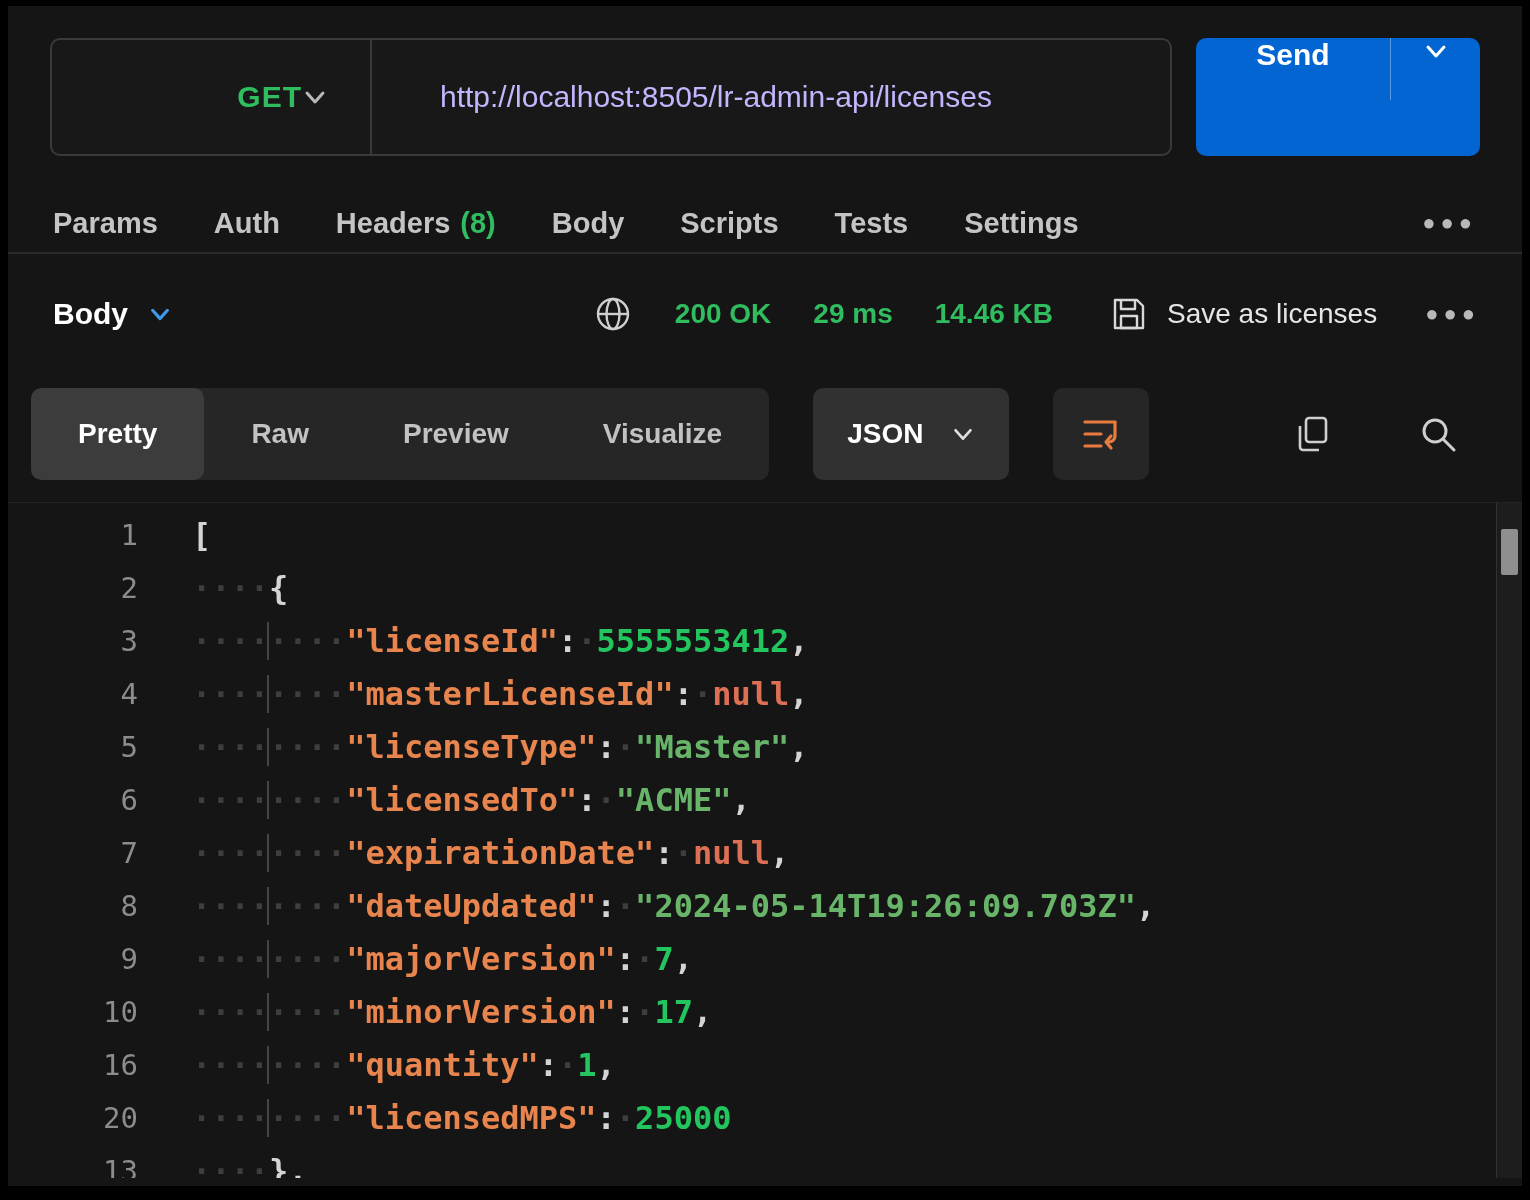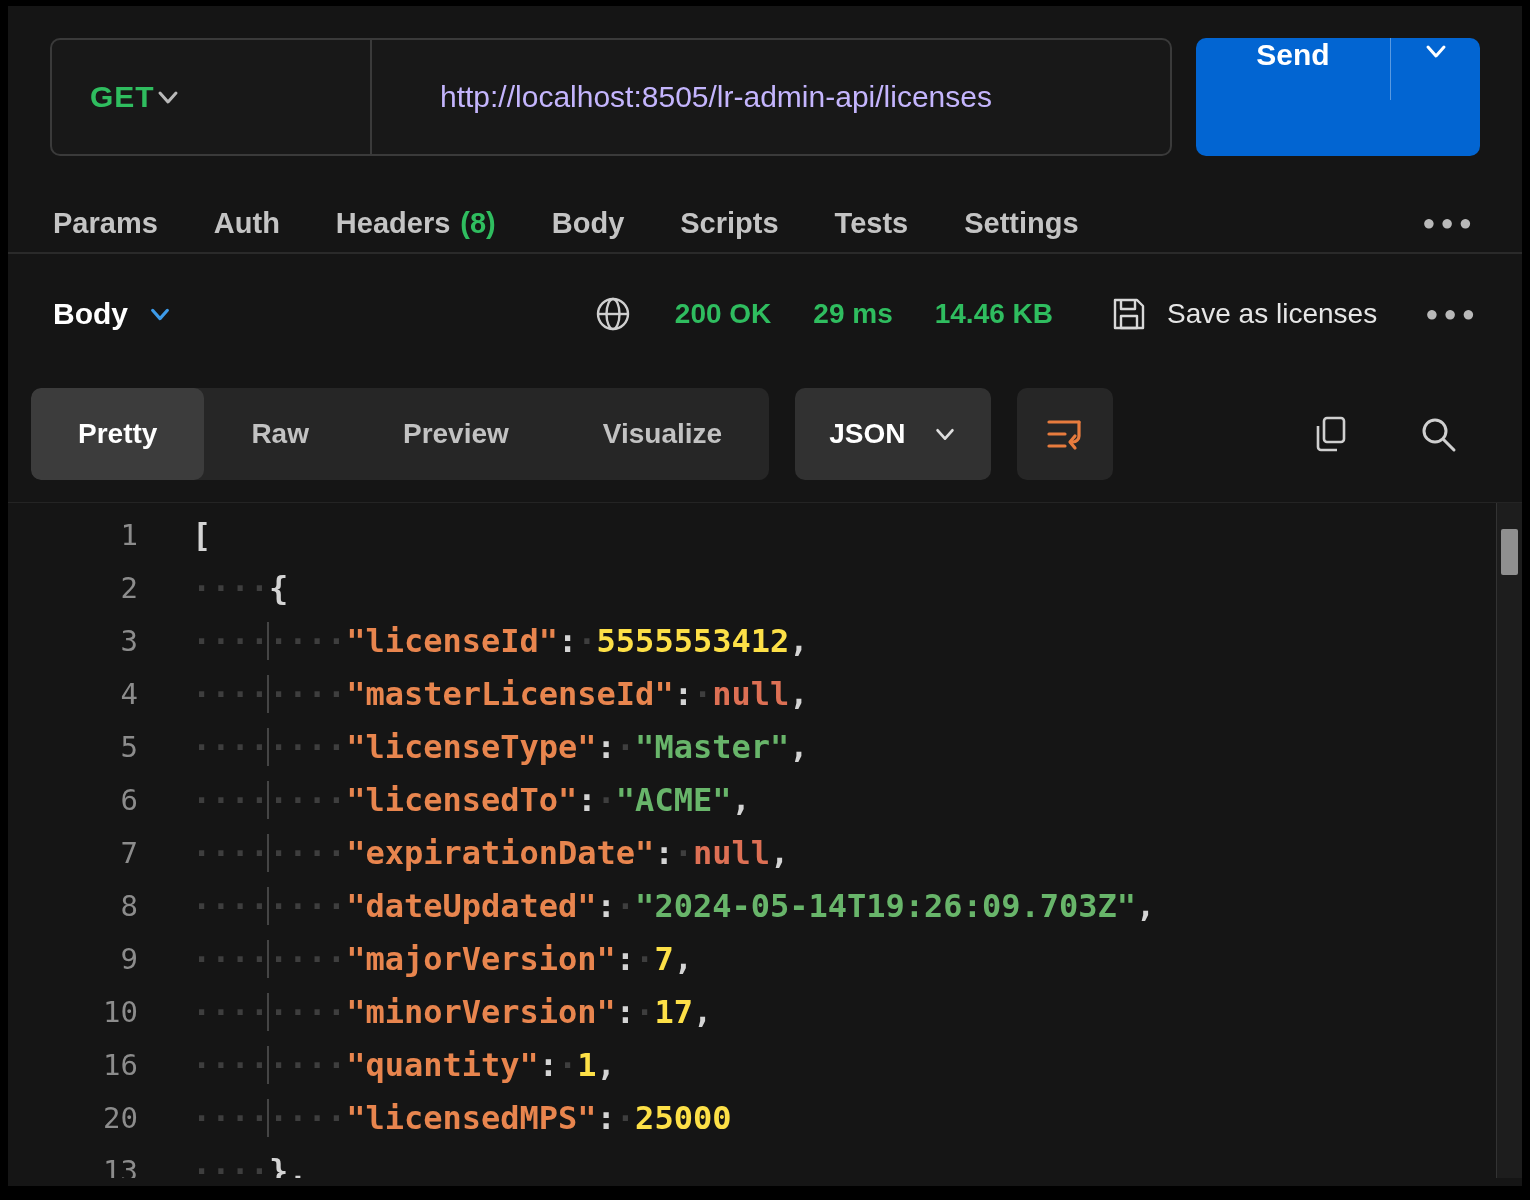--- a/index.html
+++ b/index.html
@@ -34,21 +34,21 @@
     border: 2px solid #3a3a3a;
     border-radius: 10px;
     background: #181818;
     overflow: hidden;
   }
   .method-select {
     width: 318px;
     height: 100%;
     display: flex;
     align-items: center;
-    justify-content: flex-start;
+    justify-content: flex-end;
     padding: 0 42px 0 38px;
     cursor: pointer;
     flex: 0 0 auto;
   }
   .method-label {
     color: #2fbd5f;
     font-size: 30px;
     font-weight: 700;
     letter-spacing: 1px;
   }
@@ -159,20 +159,21 @@
     font-weight: 500;
     white-space: nowrap;
   }
 
   
   .view-row {
     display: flex;
     align-items: center;
     margin: 28px 40px 0 23px;
     height: 92px;
+    gap: 18px;
   }
   .seg-tabs {
     display: flex;
     align-items: stretch;
     background: #262626;
     border-radius: 10px;
     height: 92px;
     overflow: hidden;
   }
   .seg-tab {
@@ -249,21 +250,21 @@
     text-align: right;
     color: #8c8c8c;
     font-weight: 400;
     font-size: 29px;
   }
   .lc { margin-left: 54px; }
   .ind { color: #3e3e3e; }
   .ind.guide { border-left: 2px solid #454545; margin-left: -2px; }
   .tk-k { color: #e8854e; }
   .tk-s { color: #68b56a; }
-  .tk-n { color: #fde047; }
+  .tk-n { color: #22c55e; }
   .tk-u { color: #dd7054; }
   .tk-p { color: #d4d4d4; }
   .tk-d { color: #3e3e3e; }
 
   .scrollbar {
     position: absolute;
     top: 0; right: 0; bottom: 0;
     width: 26px;
     background: #1d1d1d;
     border-left: 1px solid #333;

